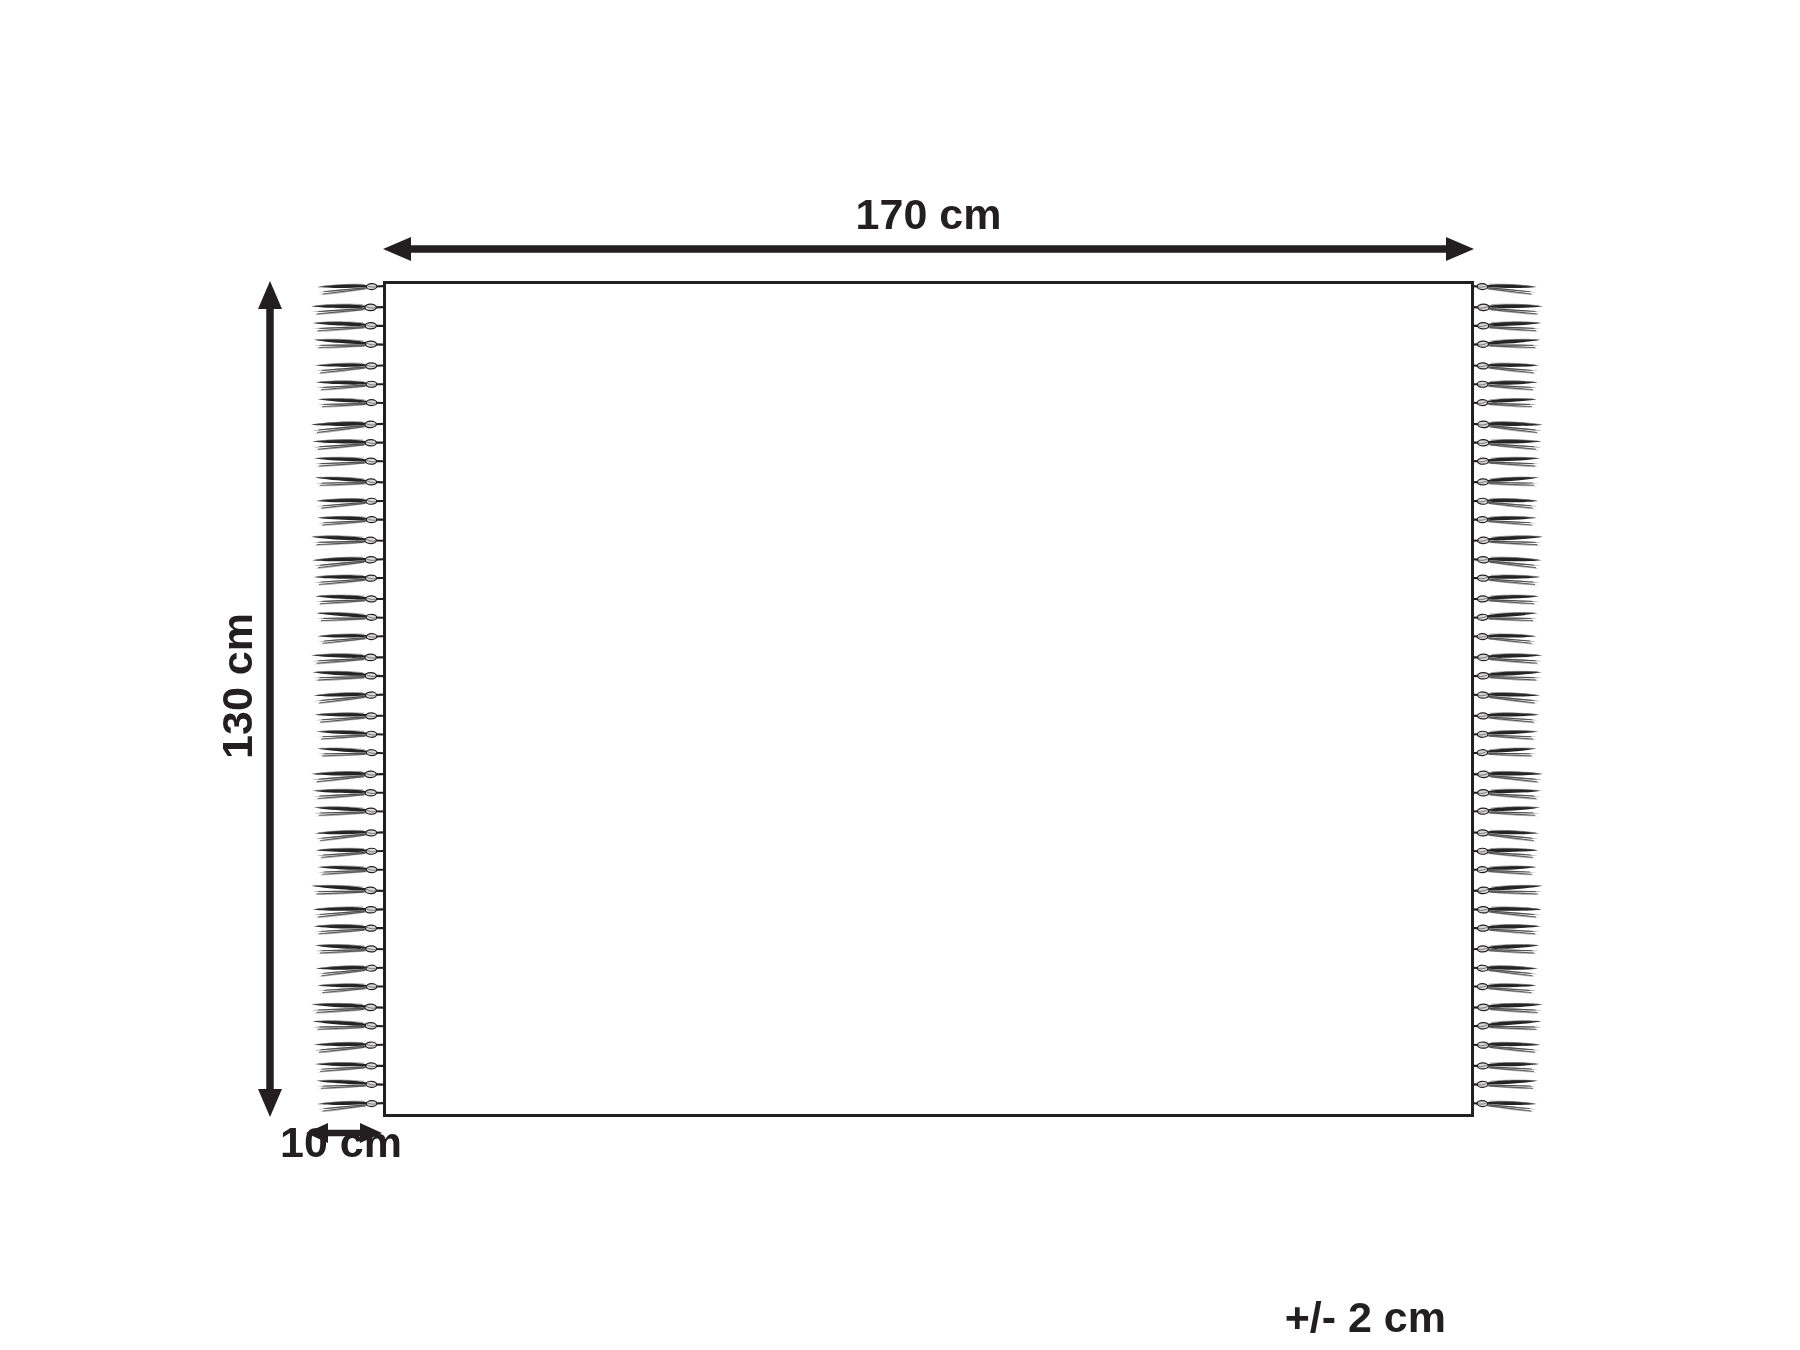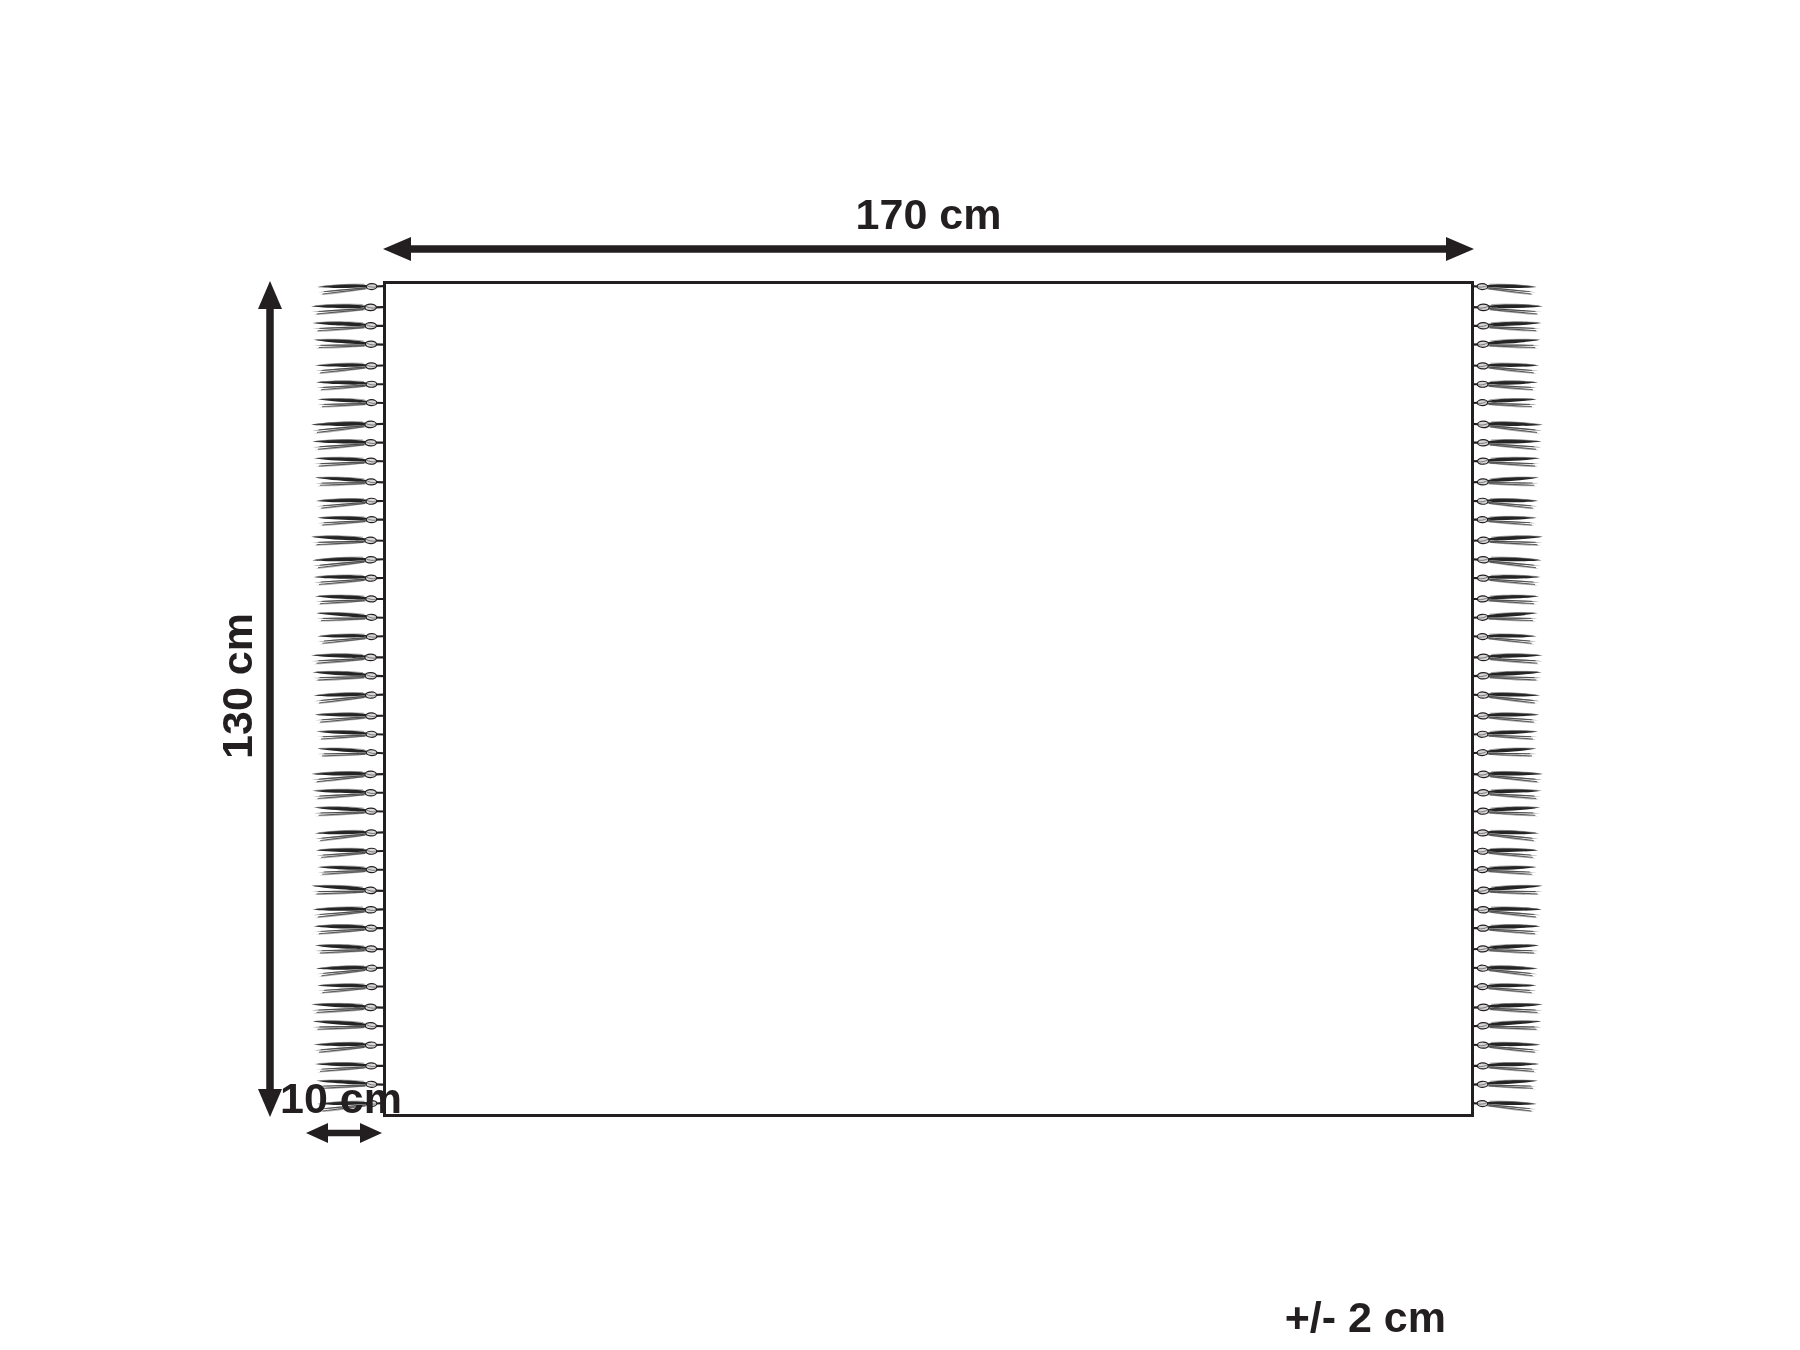--- a/index.html
+++ b/index.html
@@ -52,21 +52,21 @@
     left: 148px;
     top: 660px;
     width: 180px;
     height: 52px;
     text-align: center;
     transform: rotate(-90deg);
   }
 
   .fringe-label {
     left: 280px;
-    top: 1073px;
+    top: 1117px;
   }
 
   .tolerance-label {
     right: 42px;
     top: 1264px;
     text-align: right;
     margin-top: 28px;
   }
 
   .width-arrow  { left: 383px; top: 235px; width: 1091px; height: 28px; }

